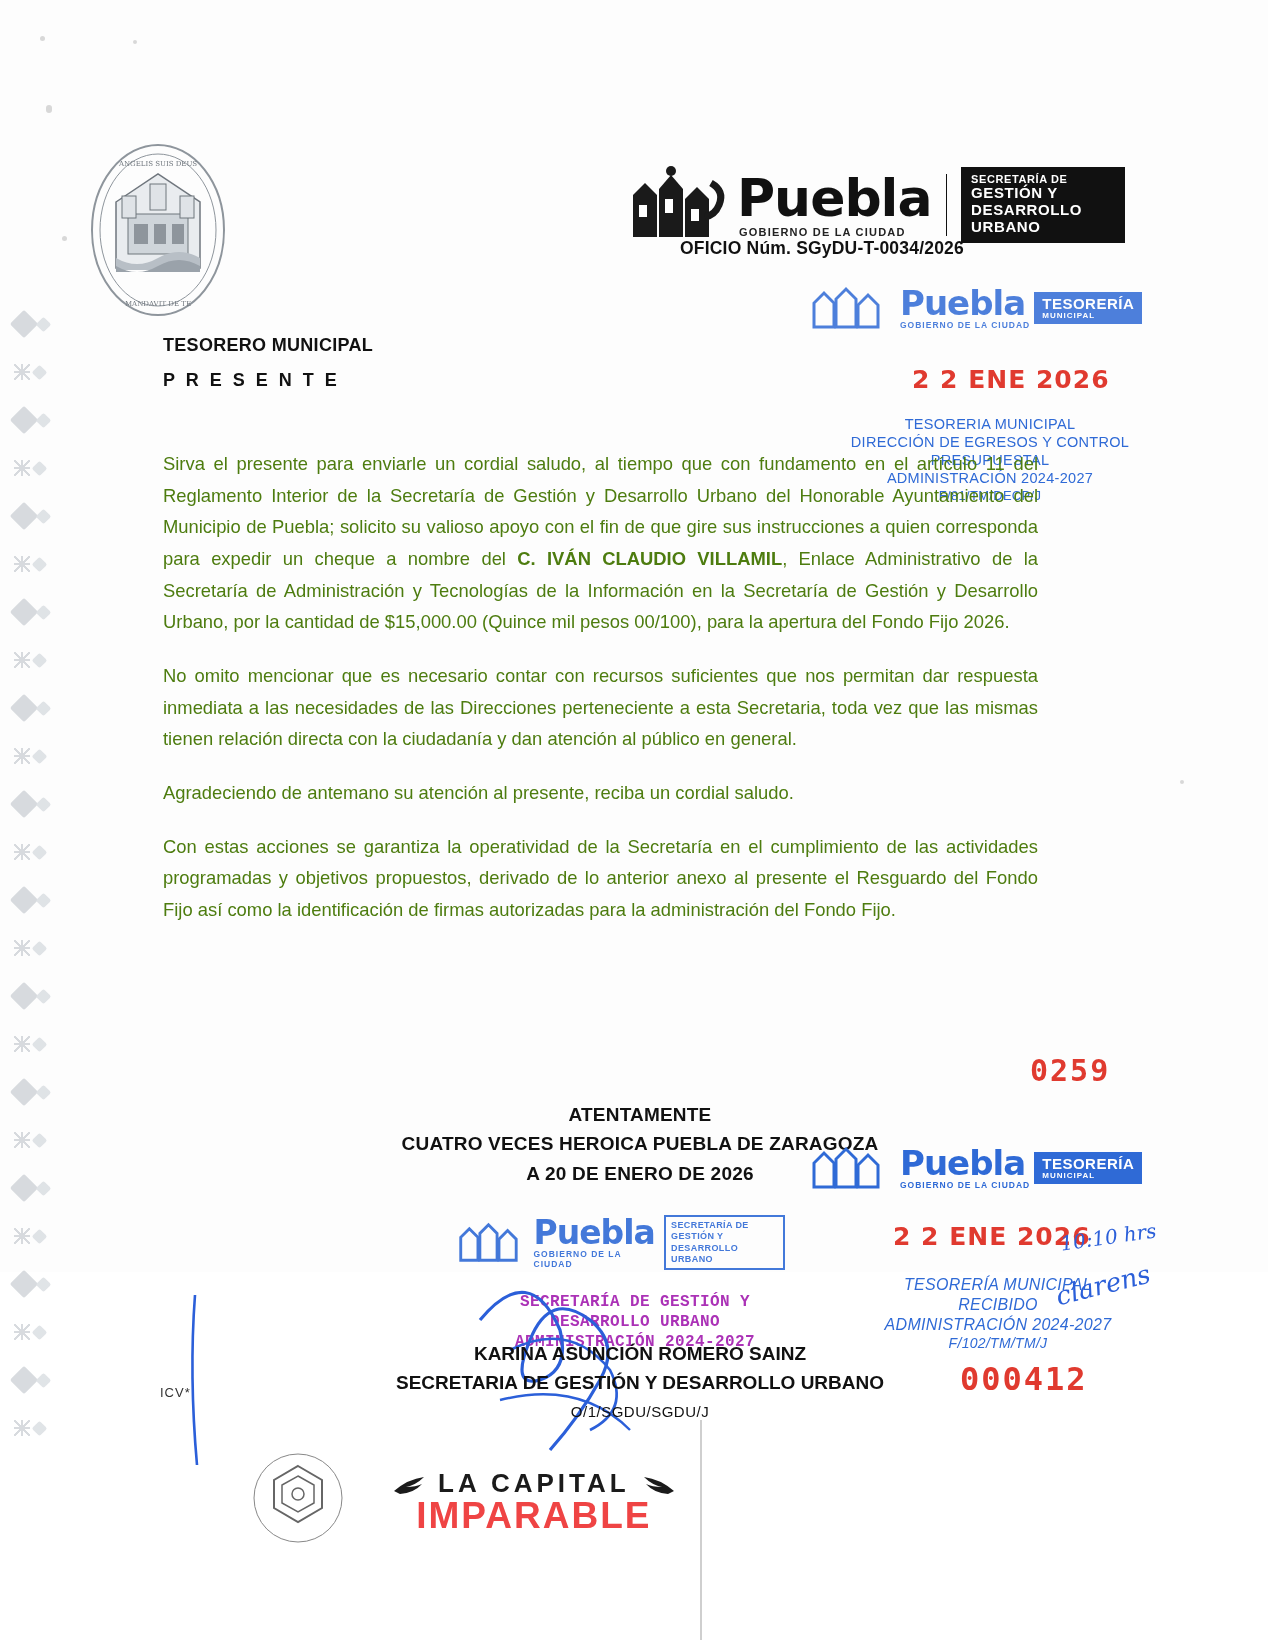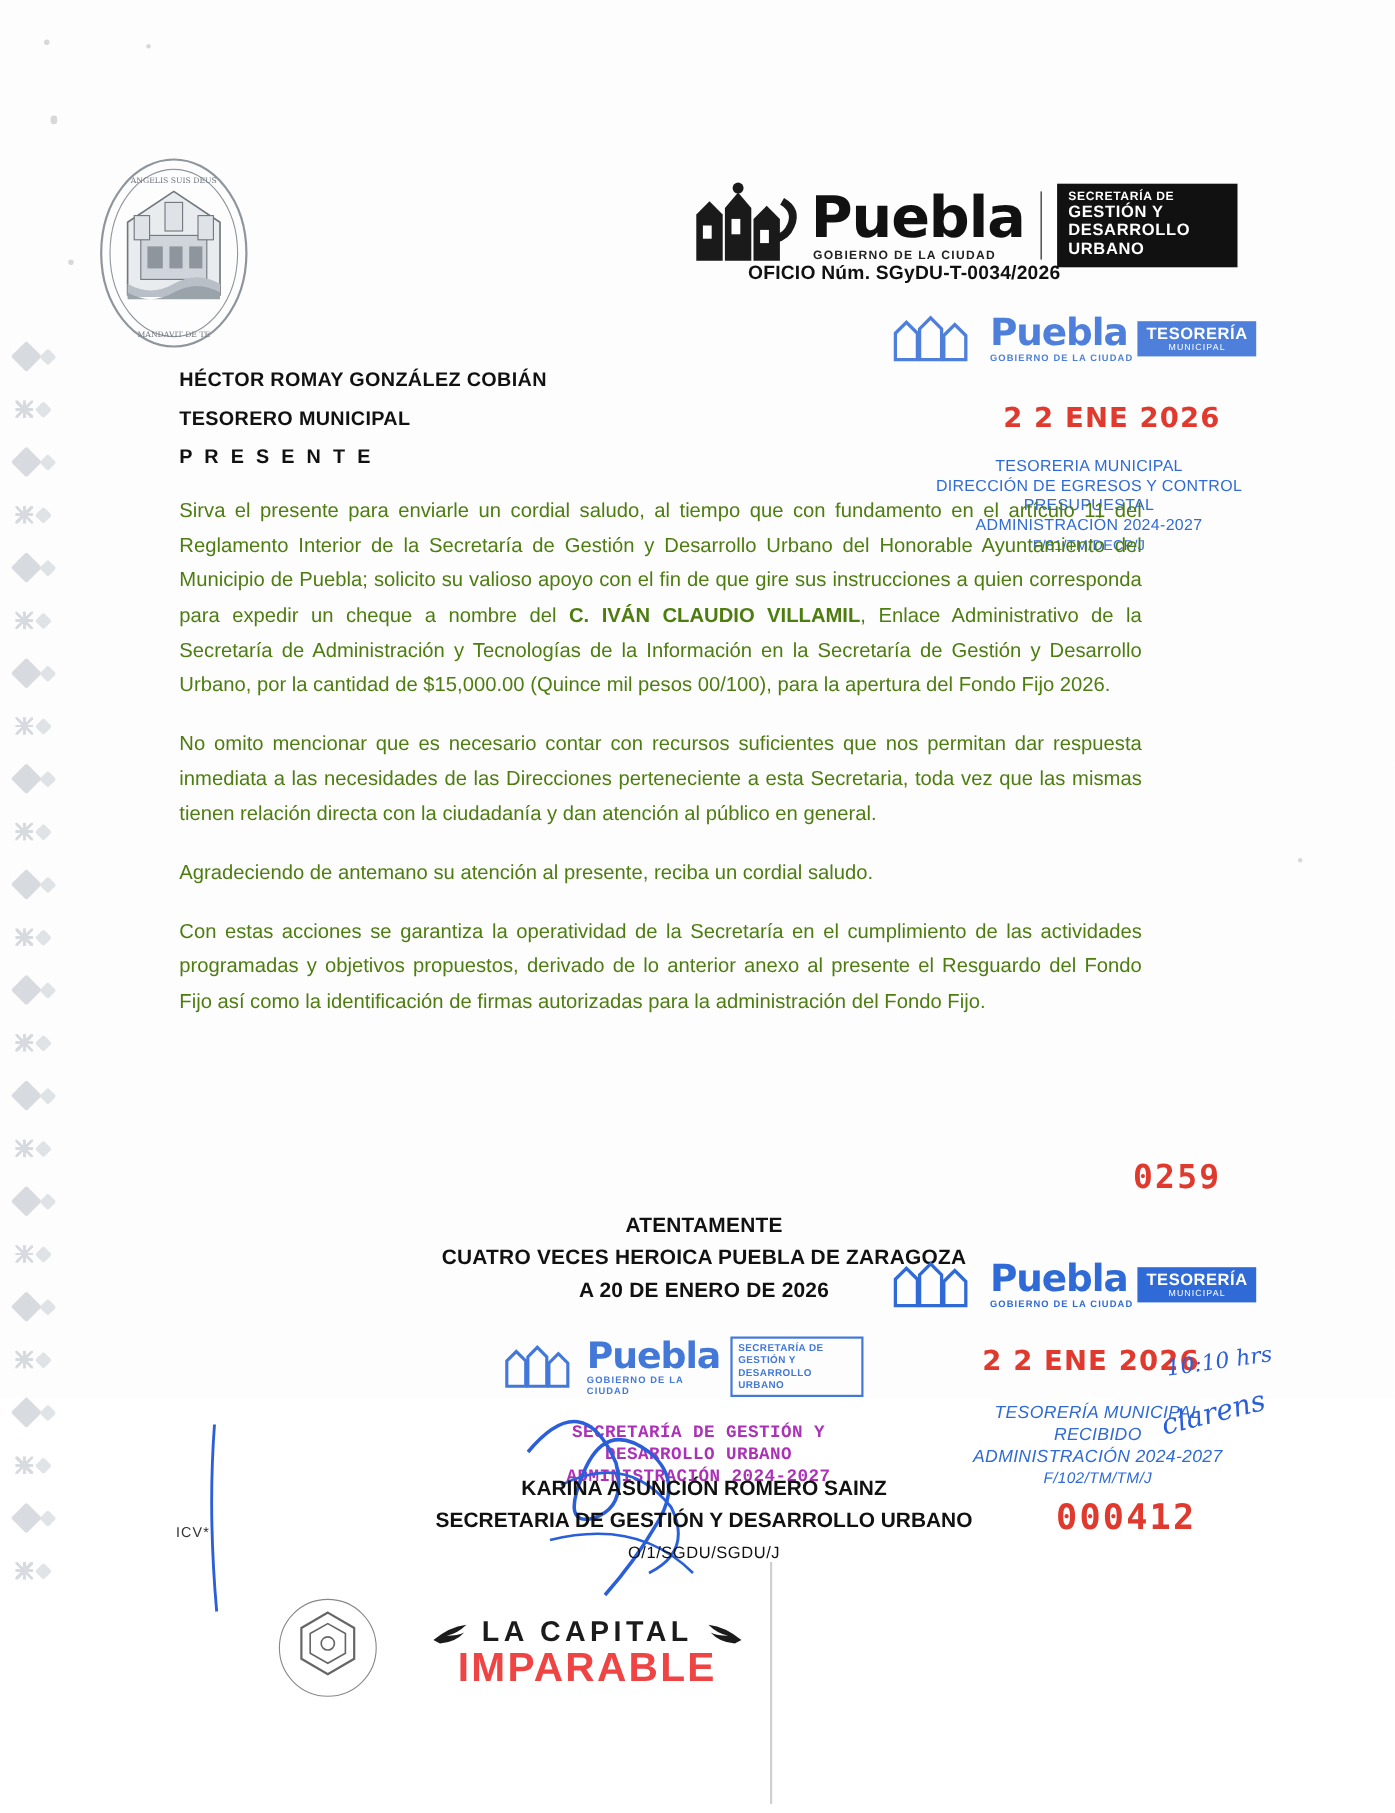--- a/index.html
+++ b/index.html
@@ -96,21 +96,21 @@
   }
   .seal-word{
     font-family:"DejaVu Sans", sans-serif;font-size:34px;font-weight:bold;color:#2f6ad6;
     letter-spacing:-1px;line-height:1;
   }
   .seal-sub{font-size:8.5px;font-weight:bold;color:#2f6ad6;letter-spacing:1px;}
   .seal-tes{
     background:#2f6ad6;color:#fff;font-size:15px;font-weight:bold;padding:4px 8px;letter-spacing:.5px;
     line-height:1.05;
   }
-  .seal-tes small{display:block;font-size:8px;letter-spacing:1px;font-weight:normal;margin-left:20px;}
+  .seal-tes small{display:block;font-size:8px;letter-spacing:1px;font-weight:bold;}
   .date-stamp{
     font-family:"DejaVu Sans", sans-serif;
     color:#e03a2f;font-size:25px;font-weight:bold;letter-spacing:1px;
   }
   .rec-block{
     position:absolute;color:#2f6ad6;font-size:14.5px;text-align:center;line-height:1.25;letter-spacing:.3px;
   }
   .folio-red{
     position:absolute;color:#e03a2f;font-family:"DejaVu Sans Mono", monospace;
     font-size:30px;font-weight:bold;letter-spacing:2px;
@@ -327,21 +327,20 @@
 
   <div class="rec-block" style="left:840px;top:415px;width:300px;">
     <div>TESORERIA MUNICIPAL</div>
     <div>DIRECCIÓN DE EGRESOS Y CONTROL</div>
     <div>PRESUPUESTAL</div>
     <div>ADMINISTRACIÓN 2024-2027</div>
     <div style="font-size:13px;">F/81/TM/DECP/J</div>
   </div>
 
   <div class="addr">
-    <div>HÉCTOR ROMAY GONZÁLEZ COBIÁN</div>
     <div>TESORERO MUNICIPAL</div>
     <div class="sp">P R E S E N T E</div>
   </div>
 
   <div class="body">
     <p><span>Sirva el presente para enviarle un cordial saludo, al tiempo que con fundamento en el artículo 11 del Reglamento Interior de la Secretaría de Gestión y Desarrollo Urbano del Honorable Ayuntamiento del Municipio de Puebla; solicito su valioso apoyo con el fin de que gire sus instrucciones a quien corresponda para expedir un cheque a nombre del </span><b>C. IVÁN CLAUDIO VILLAMIL</b><span>, Enlace Administrativo de la Secretaría de Administración y Tecnologías de la Información en la Secretaría de Gestión y Desarrollo Urbano, por la cantidad de $15,000.00 (Quince mil pesos 00/100), para la apertura del Fondo Fijo 2026.</span></p>
     <p>No omito mencionar que es necesario contar con recursos suficientes que nos permitan dar respuesta inmediata a las necesidades de las Direcciones perteneciente a esta Secretaria, toda vez que las mismas tienen relación directa con la ciudadanía y dan atención al público en general.</p>
     <p style="text-align:left;">Agradeciendo de antemano su atención al presente, reciba un cordial saludo.</p>
     <p>Con estas acciones se garantiza la operatividad de la Secretaría en el cumplimiento de las actividades programadas y objetivos propuestos, derivado de lo anterior anexo al presente el Resguardo del Fondo Fijo así como la identificación de firmas autorizadas para la administración del Fondo Fijo.</p>
   </div>

